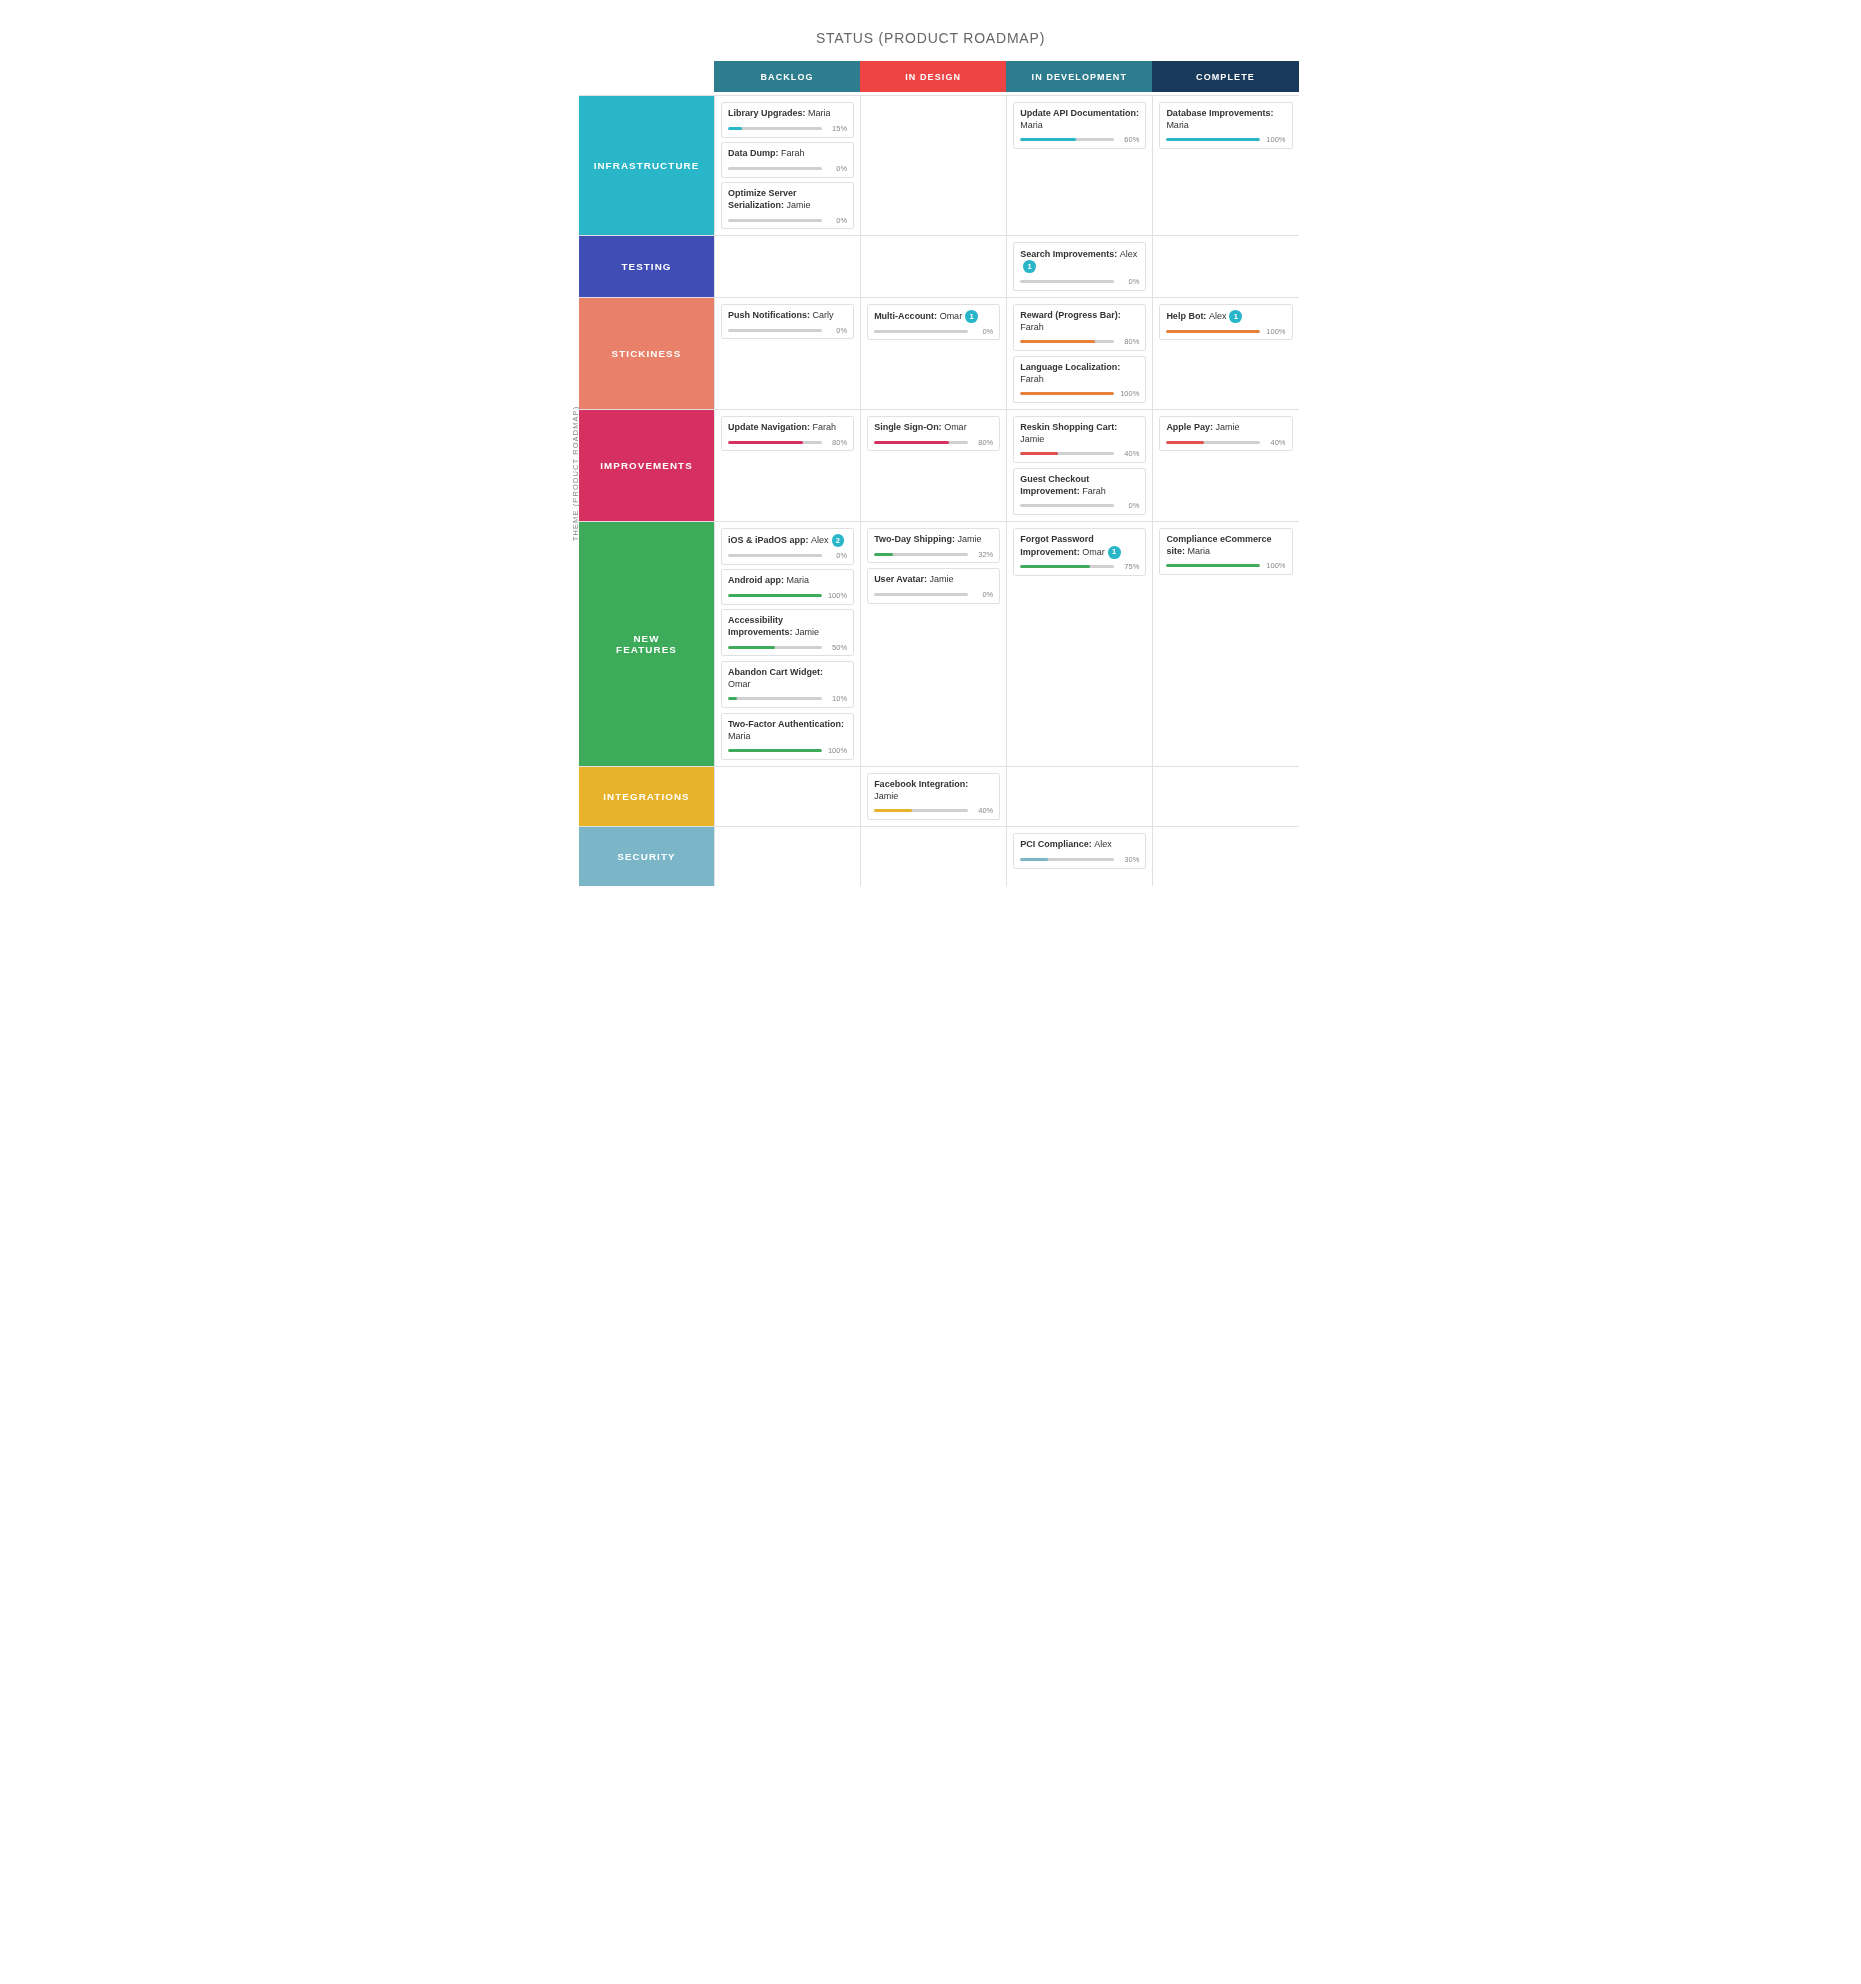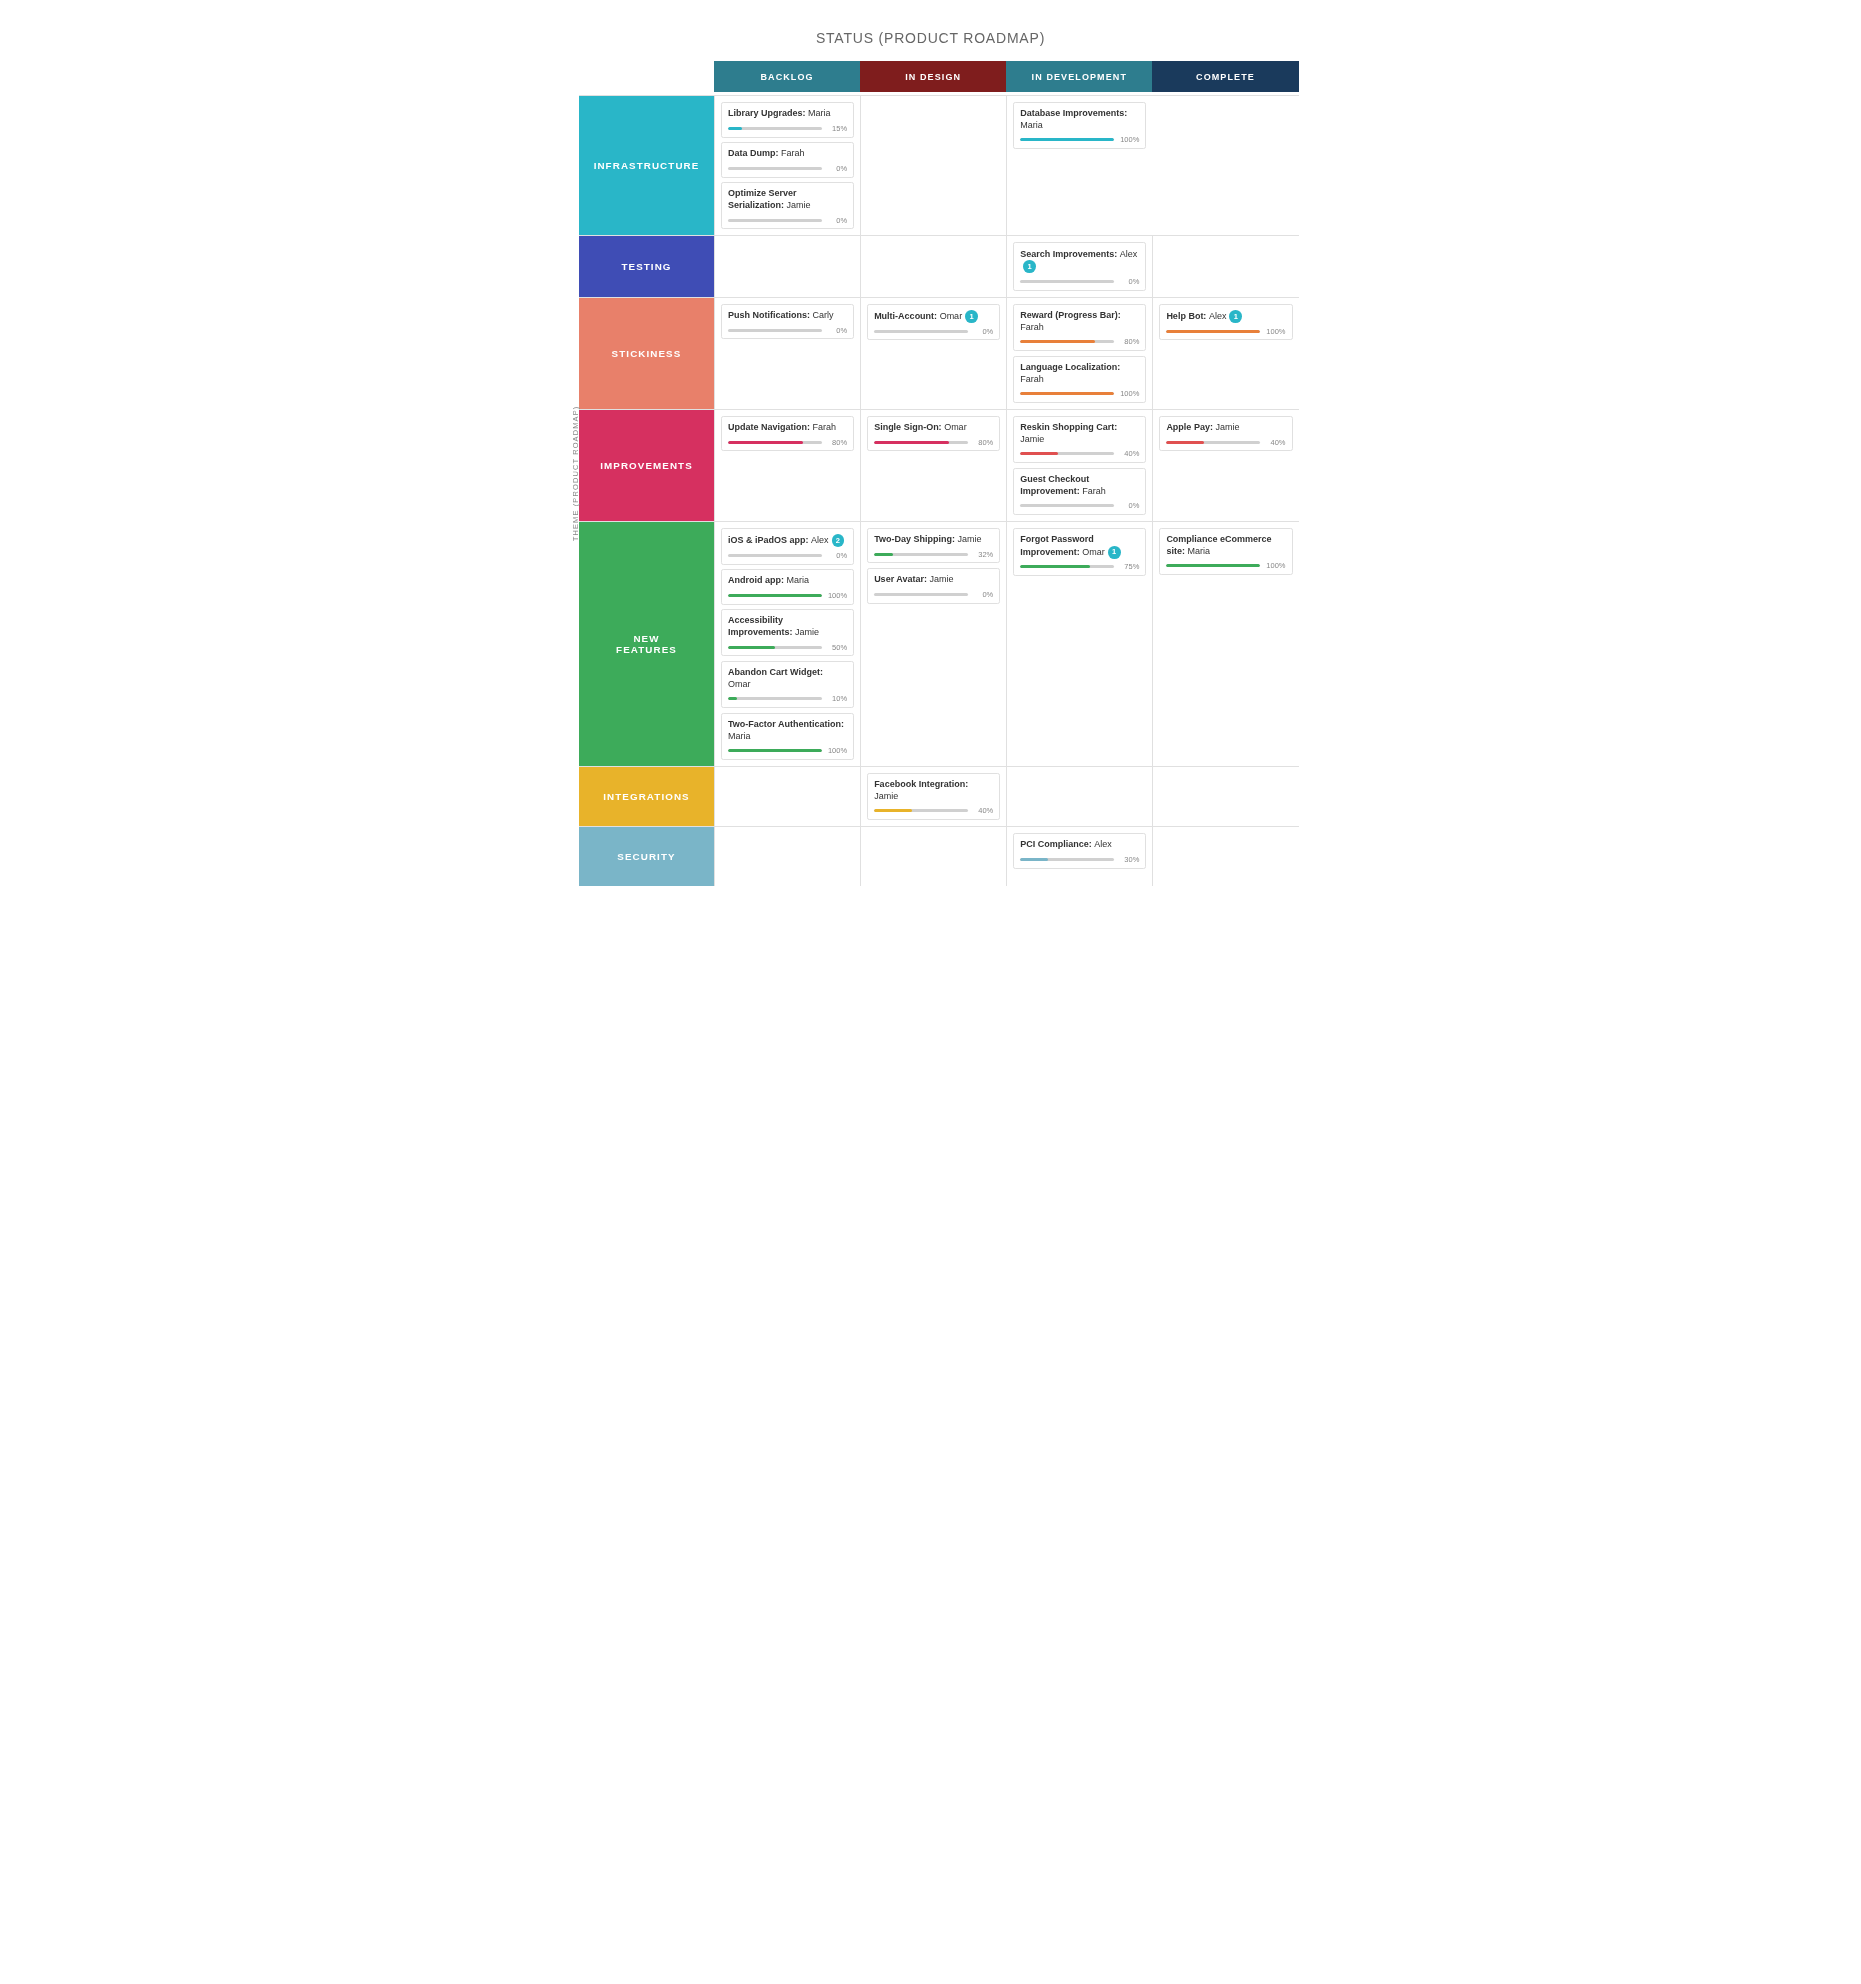--- a/index.html
+++ b/index.html
@@ -57,21 +57,21 @@
     .header-cell {
       padding: 10.5px 7.5px;
       text-align: center;
       font-size: 9px;
       font-weight: bold;
       letter-spacing: 1.1px;
       color: #fff;
       text-transform: uppercase;
     }
     .header-backlog { background: #2e7d8e; }
-    .header-in-design { background: #7f1d1d; text-align: center; }
+    .header-in-design { background: #ef4444; text-align: center; }
     .header-in-development { background: #2e7d8e; }
     .header-complete { background: #1a3a5c; }
 
     
     .data-row {
       display: grid;
       grid-template-columns: 135px 1fr 1fr 1fr 1fr;
       gap: 0;
       border-top: 0.8px solid #e0e0e0;
       min-height: 60px;
@@ -219,20 +219,31 @@
                   <div class="progress-bar-bg">
                     <div class="progress-bar-fill color-cyan" style="width: 0%;"></div>
                   </div>
                   <span class="progress-label">0%</span>
                 </div>
               </div>
             </div>
             <div class="data-cell"></div>
             <div class="data-cell">
               <div class="task-card">
+                <div class="task-title"><span class="task-name">Update API Documentation: </span><span class="assignee">Maria</span></div>
+                <div class="progress-container">
+                  <div class="progress-bar-bg">
+                    <div class="progress-bar-fill color-cyan" style="width: 60%;"></div>
+                  </div>
+                  <span class="progress-label">60%</span>
+                </div>
+              </div>
+            </div>
+            <div class="data-cell">
+              <div class="task-card">
                 <div class="task-title"><span class="task-name">Database Improvements: </span><span class="assignee">Maria</span></div>
                 <div class="progress-container">
                   <div class="progress-bar-bg">
                     <div class="progress-bar-fill color-cyan" style="width: 100%;"></div>
                   </div>
                   <span class="progress-label">100%</span>
                 </div>
               </div>
             </div>
           </div>

